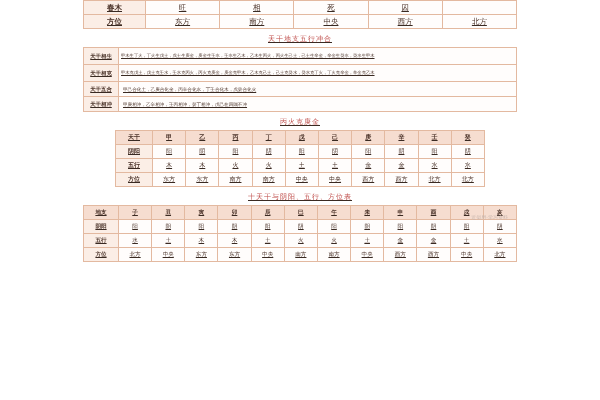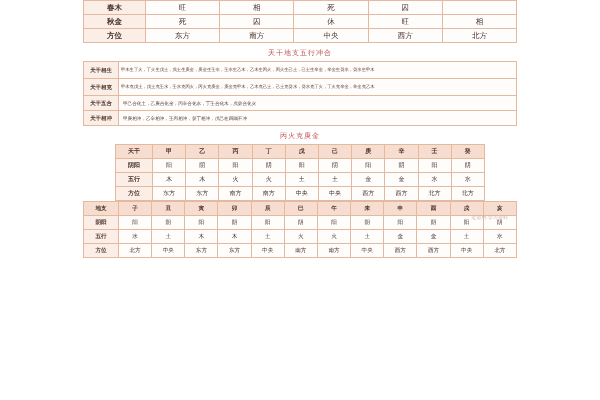--- a/index.html
+++ b/index.html
@@ -8,20 +8,21 @@
     background:#ffffff;
     font-family:"DejaVu Sans","Liberation Sans",sans-serif;
     color:#3a2a22;
     overflow:hidden;
     position:relative;
   }
   .page{
     position:absolute;inset:0;
     display:flex;flex-direction:column;
     align-items:center;
+    text-decoration:underline;
   }
   
   table{
     border-collapse:collapse;
     table-layout:fixed;
   }
   table td{
     border:1px solid #e3b9a0;
     text-align:center;
     vertical-align:middle;
@@ -114,28 +115,20 @@
         <col>
       </colgroup>
     <tbody>
       <tr>
         <td class="rowhead">春木</td>
         <td>旺</td>
         <td>相</td>
         <td>死</td>
         <td>囚</td>
         <td></td>
-      </tr>
-      <tr>
-        <td class="rowhead">秋金</td>
-        <td>死</td>
-        <td>囚</td>
-        <td>休</td>
-        <td>旺</td>
-        <td>相</td>
       </tr>
       <tr>
         <td class="rowhead">方位</td>
         <td>东方</td>
         <td>南方</td>
         <td>中央</td>
         <td>西方</td>
         <td>北方</td>
       </tr>
     </tbody>
@@ -216,20 +209,21 @@
         <td>中央</td>
         <td>中央</td>
         <td>西方</td>
         <td>西方</td>
         <td>北方</td>
         <td>北方</td>
       </tr>
     </tbody>
   </table>
 
+  <div class="caption">十天干与阴阳、五行、方位表</div>
 
   <table id="t4">
     <tbody>
       <tr class="hdr">
         <td class="rowhead">地支</td>
         <td>子</td>
         <td>丑</td>
         <td>寅</td>
         <td>卯</td>
         <td>辰</td>

